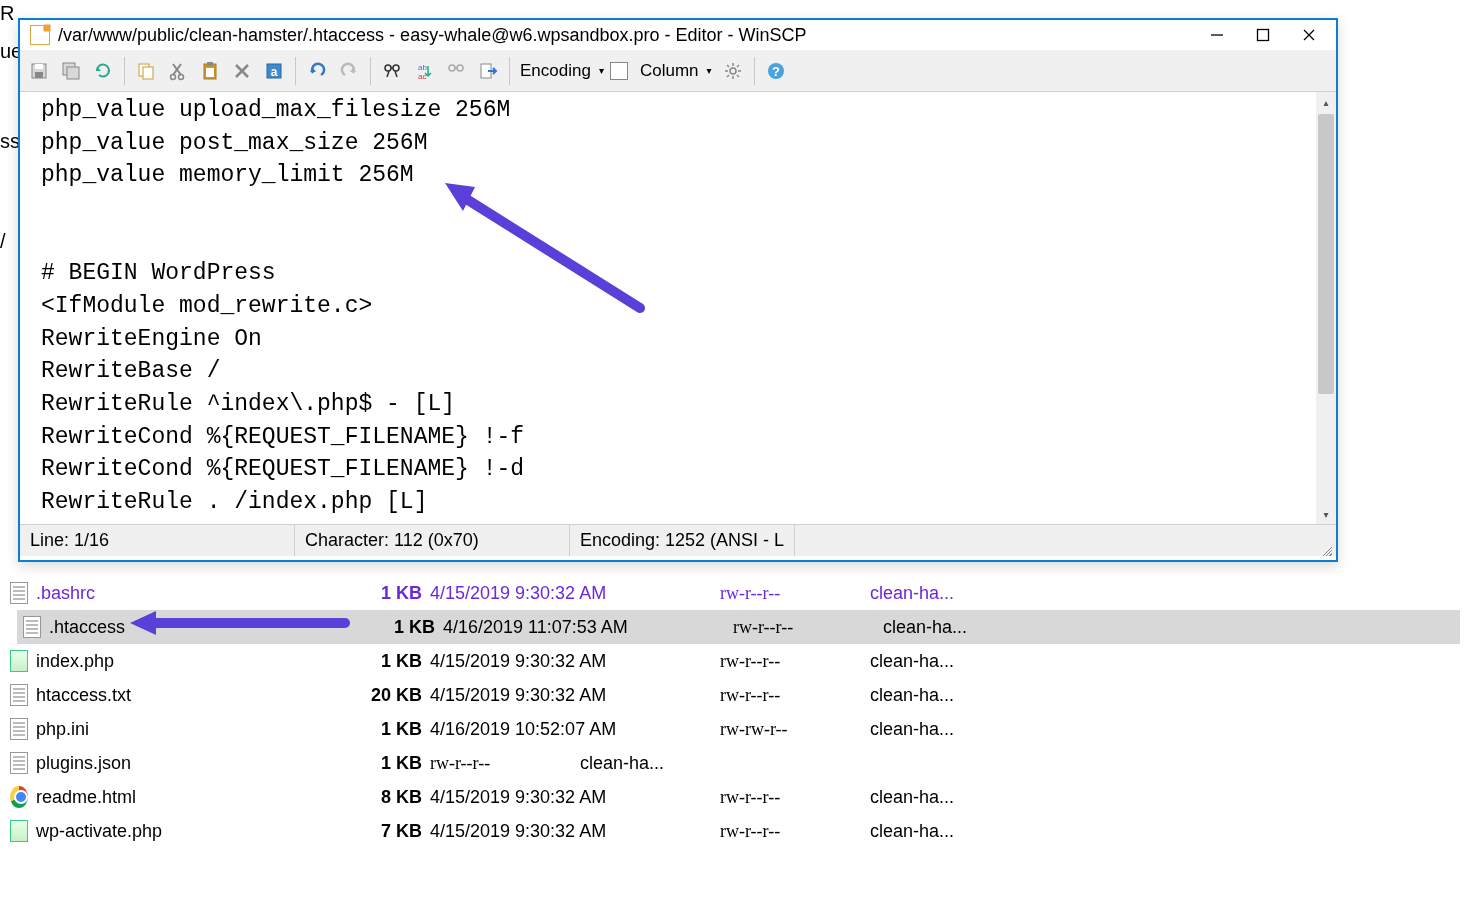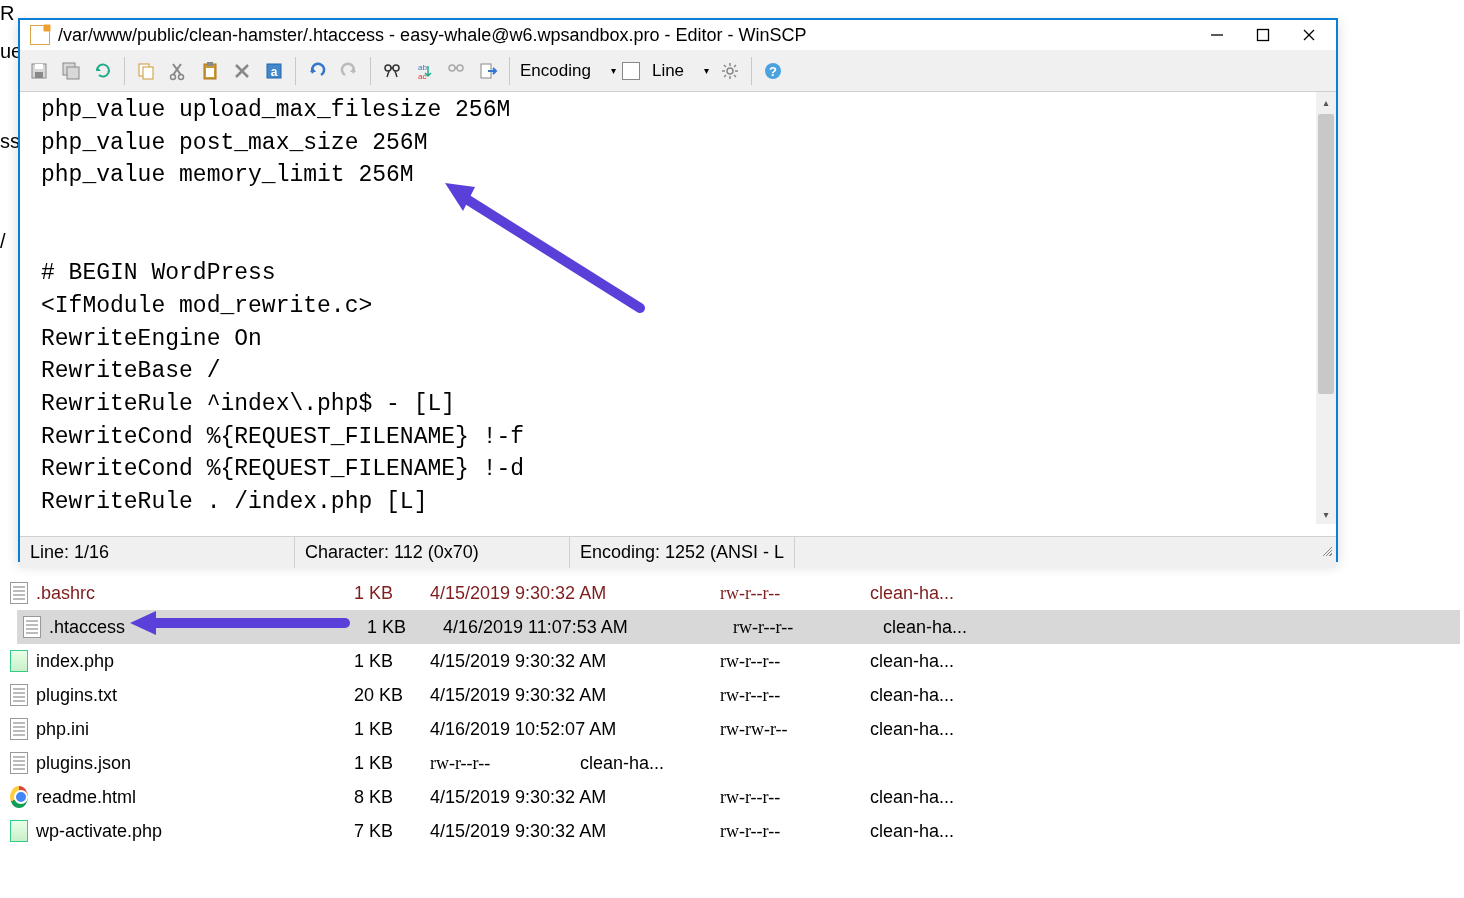--- a/index.html
+++ b/index.html
@@ -71,21 +71,21 @@
   align-items: center;
   padding: 0 4px;
   gap: 2px;
 }
 .tb-btn {
   width: 30px; height: 30px;
   display:flex; align-items:center; justify-content:center;
   border-radius:2px;
 }
 .tb-sep { width:1px; height:28px; background:#c8c8c8; margin:0 4px; }
-.tb-label { font-size:17px; padding:0 4px; display:flex; align-items:center; gap:20px; }
+.tb-label { font-size:17px; padding:0 4px; display:flex; align-items:center; gap:8px; }
 .color-box { width:18px; height:18px; border:1px solid #888; background:#fff; margin-right:6px; }
 
 .editor-body {
   position:relative;
   height: 432px;
   overflow:hidden;
   background:#fff;
 }
 .editor-content {
   padding: 2px 21px;
@@ -112,21 +112,20 @@
   top:22px; height:280px; background:#c8c8c8; border-radius:2px;
 }
 
 .statusbar {
   height: 32px;
   background:#f0f0f0;
   border-top:1px solid #d0d0d0;
   display:flex;
   align-items:center;
   font-size:18px;
-  margin-top:12px;
 }
 .status-cell { padding:0 10px; border-right:1px solid #d0d0d0; height:100%; display:flex; align-items:center; }
 .status-cell:last-child { border-right:none; flex:1; }
 .resize-grip {
   position:absolute; right:4px; bottom:4px;
   width:12px; height:12px;
   background:
     linear-gradient(135deg, transparent 60%, #888 60%, #888 66%, transparent 66%, transparent 73%, #888 73%, #888 79%, transparent 79%, transparent 86%, #888 86%, #888 92%, transparent 92%);
 }
 
@@ -140,21 +139,21 @@
   background:#fff;
 }
 .file-row {
   height:34px;
   display:flex;
   align-items:center;
 }
 .file-row.sel { background:#d8d8d8;margin-left:13px; }
 .fcell-icon { width:30px; display:flex; justify-content:center; }
 .fcell-name { width:320px; padding-left:2px; }
-.fcell-size { width:76px; padding-right:8px; }
+.fcell-size { width:76px; text-align:right; padding-right:8px;font-weight:bold; }
 .fcell-date { width:290px; }
 .fcell-perm { width:150px; font-family:Liberation Serif, serif; }
 .fcell-owner { width:150px; }
 .file-icon {
   width:18px; height:22px;
   background:#fff; border:1px solid #999;
   position:relative;
 }
 .file-icon.txt:after { content:""; position:absolute; left:2px; top:3px; right:2px; height:2px; background:#bbb; box-shadow:0 4px 0 #bbb, 0 8px 0 #bbb, 0 12px 0 #bbb; }
 .file-icon.php { border-color:#3c8; background:linear-gradient(#eaffea,#c8f0c8); }
@@ -183,21 +182,21 @@
 <body>
 
 <div class="bg-partial">
   <span class="bg-text" style="left:0;top:2px">R</span>
   <span class="bg-text" style="left:0;top:40px">ue</span>
   <span class="bg-text" style="left:0;top:130px">ss</span>
   <span class="bg-text" style="left:0;top:230px">/</span>
 </div>
 
 <div class="file-list" id="file-list">
-    <div class="file-row" style="color: #7f1d1d;">
+    <div class="file-row" style="color: #6d28d9;">
       <div class="fcell-icon">
         <div class="file-icon txt"></div>
       </div>
       <div class="fcell-name">.bashrc</div>
       <div class="fcell-size">1 KB</div>
       <div class="fcell-date">4/15/2019 9:30:32 AM</div>
       <div class="fcell-perm">rw-r--r--</div>
       <div class="fcell-owner">clean-ha...</div>
     </div>
     <div class="file-row sel">
@@ -217,21 +216,21 @@
       <div class="fcell-name">index.php</div>
       <div class="fcell-size">1 KB</div>
       <div class="fcell-date">4/15/2019 9:30:32 AM</div>
       <div class="fcell-perm">rw-r--r--</div>
       <div class="fcell-owner">clean-ha...</div>
     </div>
     <div class="file-row">
       <div class="fcell-icon">
         <div class="file-icon txt"></div>
       </div>
-      <div class="fcell-name">plugins.txt</div>
+      <div class="fcell-name">htaccess.txt</div>
       <div class="fcell-size">20 KB</div>
       <div class="fcell-date">4/15/2019 9:30:32 AM</div>
       <div class="fcell-perm">rw-r--r--</div>
       <div class="fcell-owner">clean-ha...</div>
     </div>
     <div class="file-row">
       <div class="fcell-icon">
         <div class="file-icon txt"></div>
       </div>
       <div class="fcell-name">php.ini</div>
@@ -392,21 +391,21 @@
           <path d="M10 10 l8 0 M15 7 l3 3 l-3 3" fill="none" stroke="#37c" stroke-width="2"></path>
         </svg>
       </div>
     <div class="tb-sep"></div>
     <div class="tb-label">
         <span>Encoding</span>
         <span style="font-size:10px">▾</span>
       </div>
     <div class="color-box"></div>
     <div class="tb-label">
-        <span>Line</span>
+        <span>Column</span>
         <span style="font-size:10px">▾</span>
       </div>
     <div class="tb-btn">
         <svg width="20" height="20" viewBox="0 0 20 20">
           <circle cx="10" cy="10" r="3" fill="none" stroke="#888" stroke-width="1.5"></circle>
           <g stroke="#888" stroke-width="1.5">
             <line x1="10" y1="2" x2="10" y2="5"></line>
             <line x1="10" y1="15" x2="10" y2="18"></line>
             <line x1="2" y1="10" x2="5" y2="10"></line>
             <line x1="15" y1="10" x2="18" y2="10"></line>

